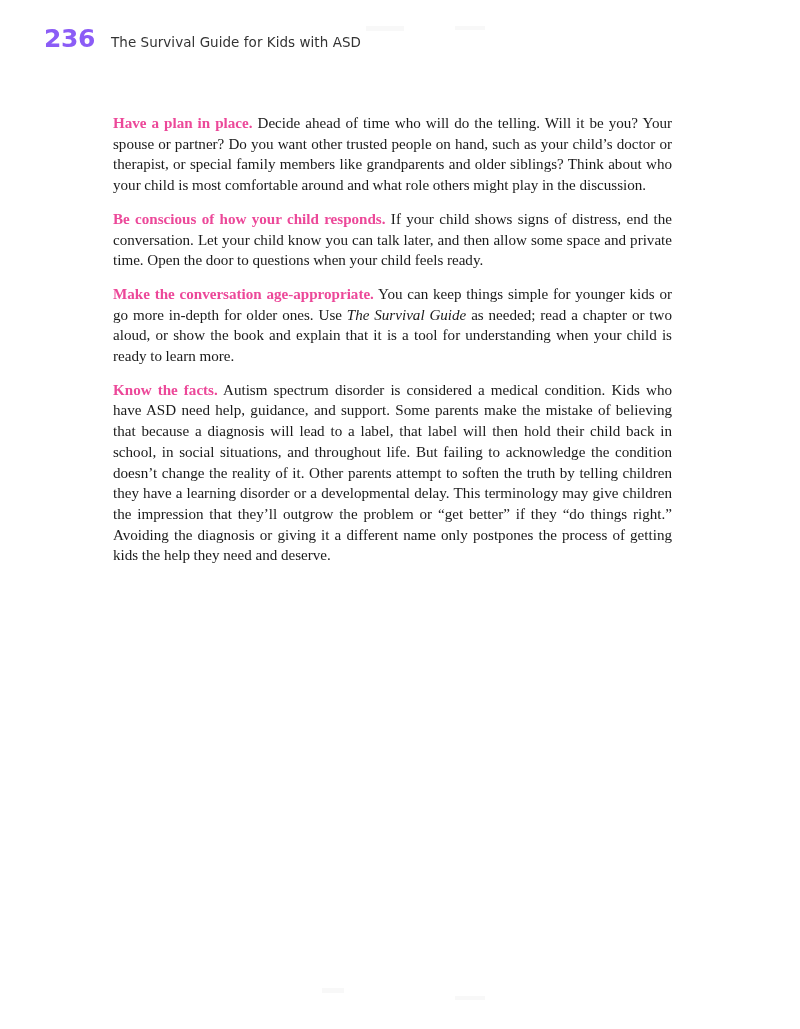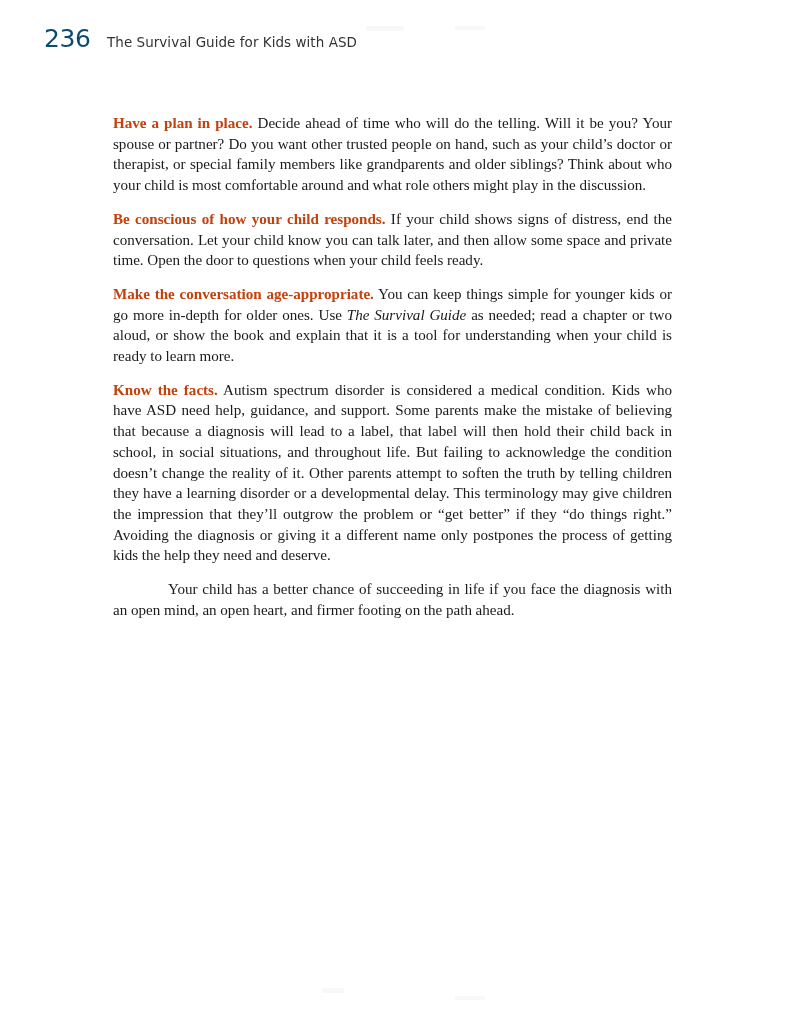--- a/index.html
+++ b/index.html
@@ -29,25 +29,25 @@
     position: absolute;
     left: 44px;
     top: 26px;
     display: flex;
     align-items: baseline;
     gap: 16px;
     white-space: nowrap;
   }
   .folio {
     font-family: "DejaVu Sans", "Liberation Sans", sans-serif;
-    font-weight: 400;
+    font-weight: 700;
     font-size: 25px;
     line-height: 1;
     letter-spacing: -0.4px;
-    color: #0c4a6e;
+    color: #8b5cf6;
   }
   .head-title {
     font-family: "DejaVu Sans", "Liberation Sans", sans-serif;
     font-weight: 400;
     font-size: 14.5px;
     line-height: 1;
     letter-spacing: 0.05px;
     color: #333333;
     transform: scaleX(0.93);
     transform-origin: left bottom;
@@ -68,21 +68,21 @@
     text-align: justify;
     text-justify: inter-word;
     word-spacing: -0.1px;
     hyphens: manual;
   }
   p.body-par:last-child {
     margin-bottom: 0;
   }
 
   .run-in {
-    color: #c2410c;
+    color: #ec4899;
     font-weight: 700;
   }
 
   .title-italic {
     font-style: italic;
   }
 
   .closing-par {
     margin-top: 24px;
     text-indent: 55px;
@@ -126,16 +126,15 @@
     </p>
 
     <p class="body-par">
       <span class="run-in">Make the conversation age-appropriate.</span><span> You can keep things simple for younger kids or go more in-depth for older ones. Use </span><span class="title-italic">The Survival Guide</span><span> as needed; read a chapter or two aloud, or show the book and explain that it is a tool for understanding when your child is ready to learn more.</span>
     </p>
 
     <p class="body-par">
       <span class="run-in">Know the facts.</span><span> Autism spectrum disorder is considered a medical condition. Kids who have ASD need help, guidance, and support. Some parents make the mistake of believing that because a diagnosis will lead to a label, that label will then hold their child back in school, in social situations, and throughout life. But failing to acknowledge the condition doesn’t change the reality of it. Other parents attempt to soften the truth by telling children they have a learning disorder or a developmental delay. This terminology may give children the impression that they’ll outgrow the problem or “get better” if they “do things right.” Avoiding the diagnosis or giving it a different name only postpones the process of getting kids the help they need and deserve.</span>
     </p>
 
-    <p class="body-par closing-par">Your child has a better chance of succeeding in life if you face the diagnosis with an open mind, an open heart, and firmer footing on the path ahead.</p>
 
   </main>
 </div>
 
 </body></html>

